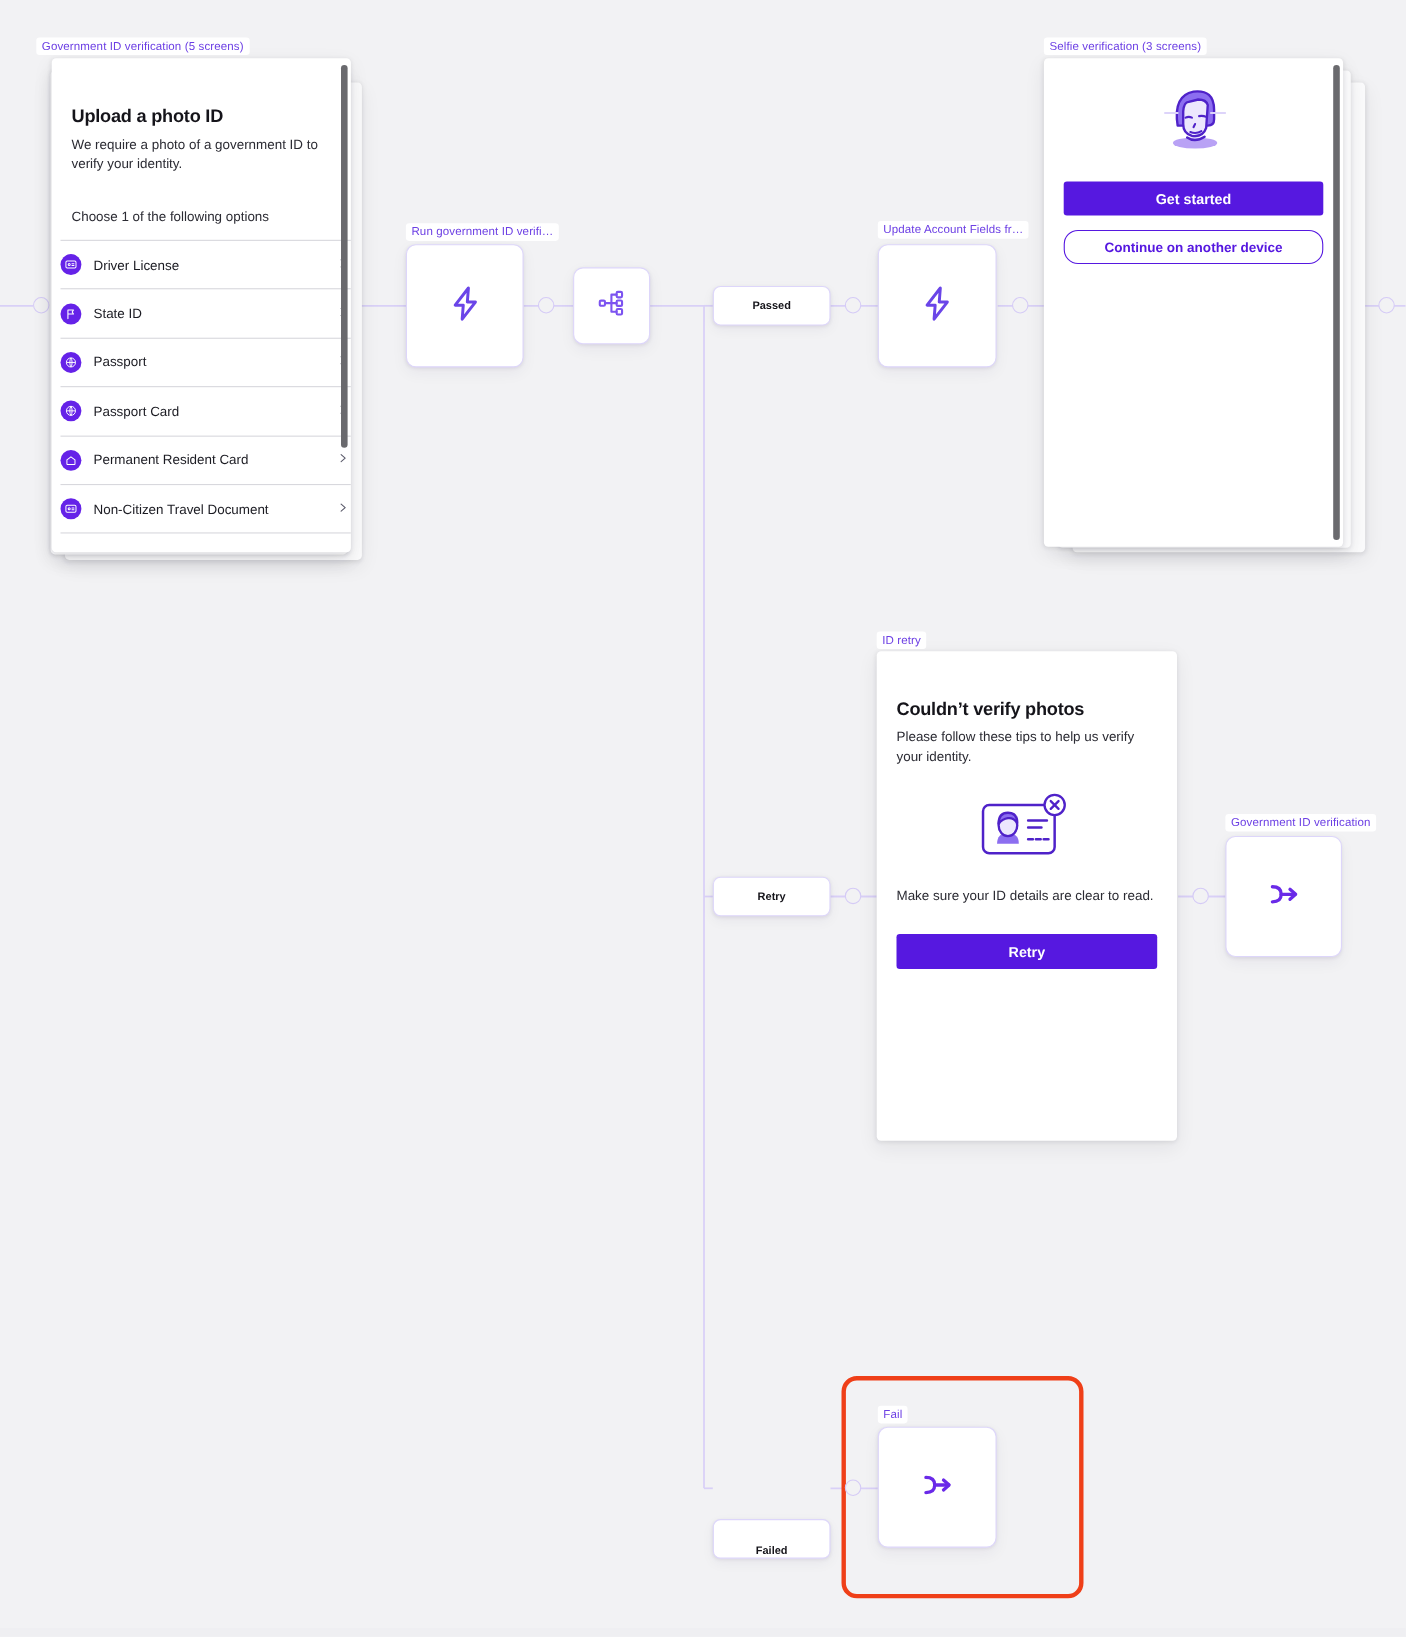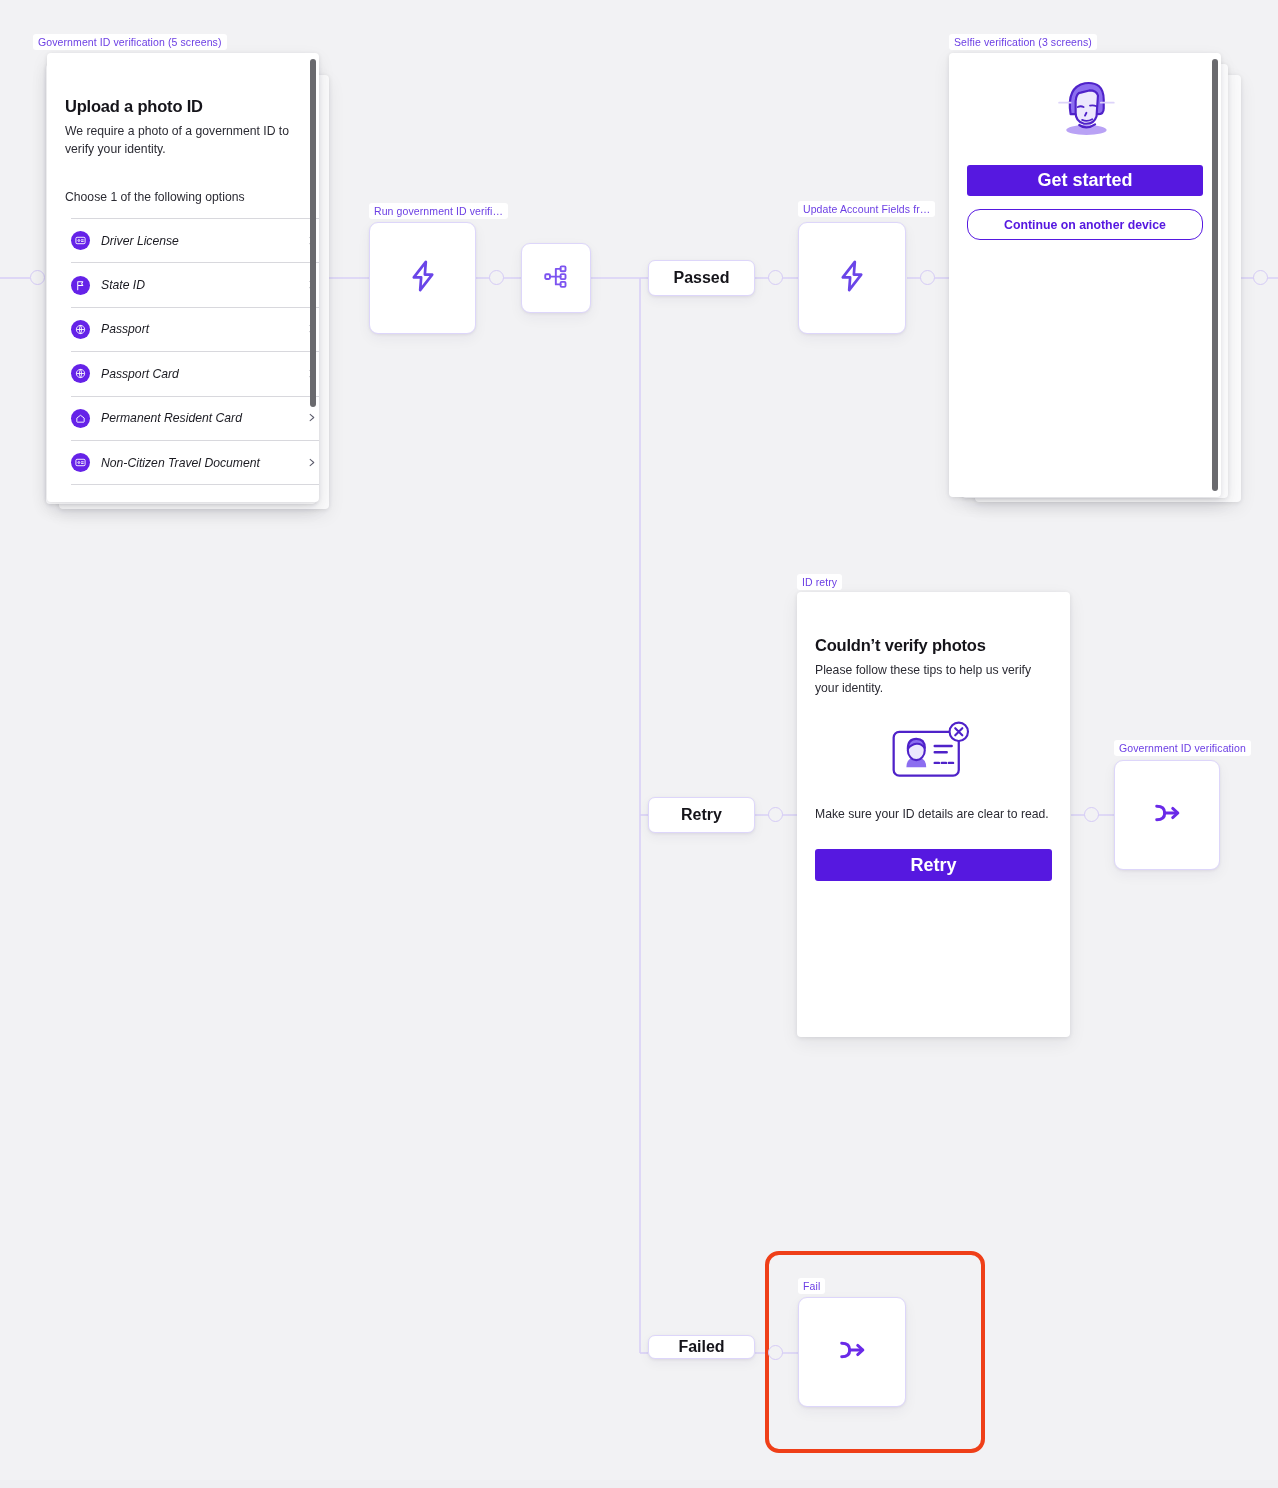--- a/index.html
+++ b/index.html
@@ -58,21 +58,21 @@
     width: 19px; height: 19px; border-radius: 50%;
     background: #6522e8; flex: 0 0 19px;
     display: flex; align-items: center; justify-content: center;
   }
   .opt-label { font-size: 12.2px; color: #1b1b22; flex: 1 1 auto; }
   .chev { color: #5b5b6b; flex: 0 0 auto; margin-right: 2px; }
 
   .btn-primary {
     display:flex; align-items:center; justify-content:center;
     height: 31px; background: #5618e0; color: #fff;
-    border-radius: 3px; font-size: 18px; font-weight: 700;
+    border-radius: 3px; font-size: 13px; font-weight: 700;
   }
   .btn-ghost {
     display:flex; align-items:center; justify-content:center;
     height: 31px; background:#fff; color:#5618e0;
     border: 1.3px solid #5618e0; border-radius: 13px;
     font-size: 12.3px; font-weight: 700;
   }
 
   
   .node {
@@ -81,21 +81,21 @@
     display:flex; align-items:center; justify-content:center;
     box-shadow: 0 1px 3px rgba(30,20,70,.07), 0 5px 14px rgba(30,20,70,.05);
     z-index: 5;
   }
 
   
   .pill {
     position: absolute; background:#fff;
     border: 1px solid #ddd6fa; border-radius: 7px;
     display:flex; align-items:center; justify-content:center;
-    font-size: 16px; font-weight: 700; color:#15141a;
+    font-size: 10px; font-weight: 700; color:#15141a;
     box-shadow: 0 1px 3px rgba(30,20,70,.07), 0 4px 12px rgba(30,20,70,.05);
     z-index: 5;
   }
 
   
   .dot {
     position:absolute; width:15px; height:15px; border-radius:50%;
     background:#f2f2f4; border:1.4px solid #d5cbf6; z-index: 4;
   }
 
@@ -158,21 +158,21 @@
 
   <div class="stack" style="left:33px; top:53px;">
     <div class="sheet b2" style="left:26px; top:22px; width:270px; height:434px;"></div>
     <div class="sheet b1" style="left:13px; top:11px; width:270px; height:440px;"></div>
     <div class="sheet" style="left:14px; top:0; width:272px; height:449px; overflow:hidden;">
       <div class="screen-pad">
         <div class="screen-h1">Upload a photo ID</div>
         <div class="screen-p">We require a photo of a government ID to verify your identity.</div>
         <div class="screen-sub">Choose 1 of the following options</div>
       </div>
-      <div class="opt-list" style="padding:0 0 0 24px;font-style:italic;">
+      <div class="opt-list" style="padding:0 0 0 8px;">
 
         <div class="opt">
           <span class="opt-ico">
             <svg width="11" height="11" viewBox="0 0 24 24" fill="none" stroke="#fff" stroke-width="2">
                 <rect x="2" y="5" width="20" height="14" rx="2.5"></rect>
                 <circle cx="8.5" cy="12" r="2"></circle>
                 <path d="M14 10.5h4M14 14h4" stroke-linecap="round"></path>
               </svg>
           </span>
           <span class="opt-label">Driver License</span>
@@ -275,21 +275,21 @@
       </svg>
     </span>
   </div>
 
   <div class="pill" style="left:648px; top:260px; width:107px; height:36px;">
     <span>Passed</span>
   </div>
   <div class="pill" style="left:648px; top:797px; width:107px; height:36px;">
     <span>Retry</span>
   </div>
-  <div class="pill" style="left:648px; top:1335px; width:107px; height:24px;">
+  <div class="pill" style="left:648px; top:1381px; width:107px; height:36px;align-items:flex-end;">
     <span>Failed</span>
   </div>
 
   <div class="chip" style="left:798px; top:201px;">Update Account Fields fr…</div>
   <div class="node" style="left:798px; top:222px; width:108px; height:112px;">
     <span>
       <svg width="34" height="34" viewBox="0 0 24 24" fill="none" stroke="#6a45e8" stroke-width="1.9" stroke-linejoin="round" stroke-linecap="round">
           <path d="M14 2 5.5 13h5.2L10 22l8.5-11h-5.2z"></path>
         </svg>
     </span>

